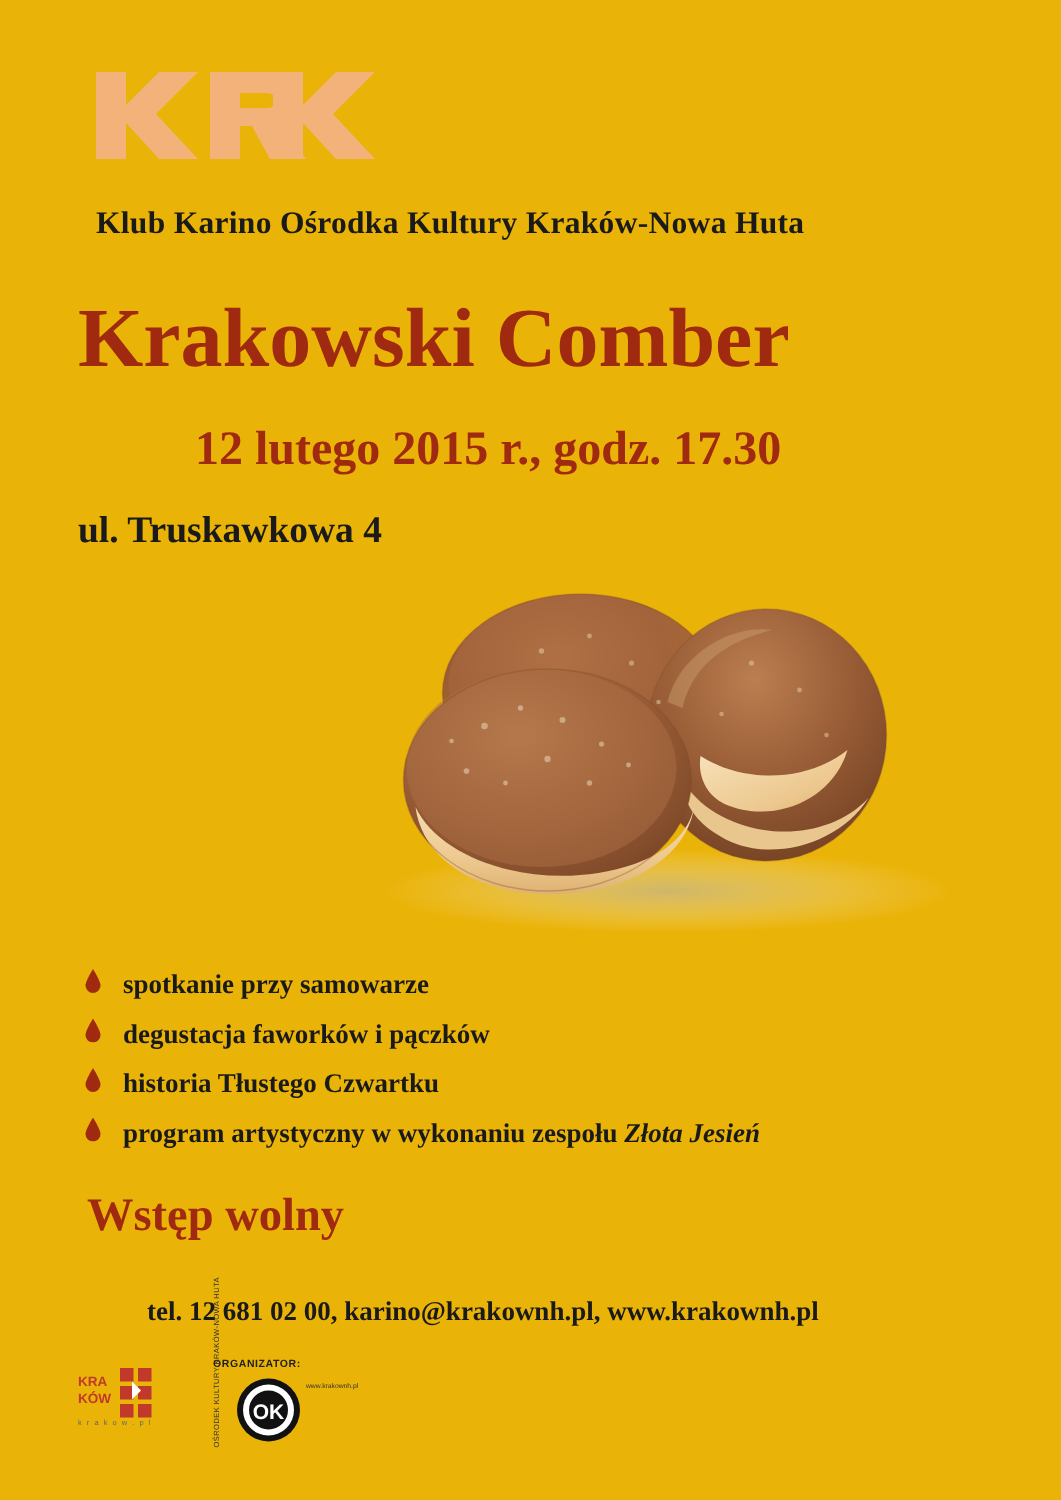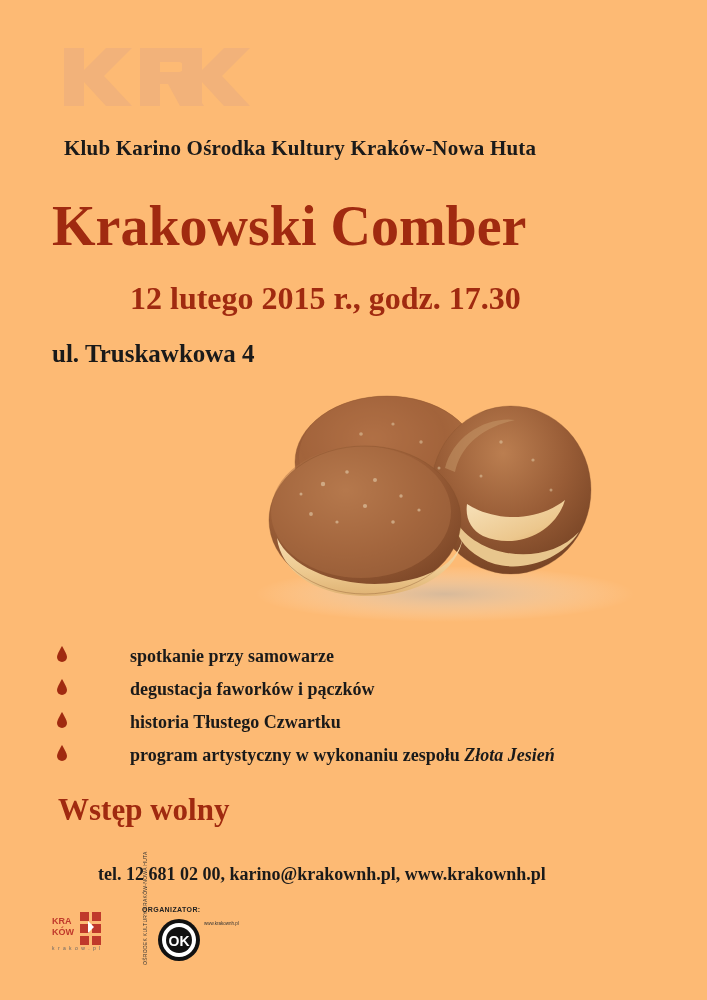--- a/index.html
+++ b/index.html
@@ -12,21 +12,21 @@
     height: 1000px;
     position: relative;
     font-family: "Liberation Serif", serif;
     overflow: hidden;
   }
   .poster {
     position: absolute;
     left: 0; top: 0;
     width: 707px;
     height: 1000px;
-    background: #fdba74;
+    background: #eab308;
     box-sizing: border-box;
   }
 
   
   .krk-logo {
     position: absolute;
     left: 62px;
     top: 46px;
     width: 190px;
     height: 62px;
@@ -91,21 +91,20 @@
   .bullets {
     position: absolute;
     left: 52px;
     top: 644px;
     width: 620px;
   }
   .bullet-row {
     display: flex;
     align-items: baseline;
     margin-bottom: 10px;
-    gap: 48px;
   }
   .bullet-mark {
     width: 30px;
     flex: 0 0 30px;
     color: #a02a10;
     font-size: 17px;
     line-height: 20px;
     text-align: left;
     padding-left: 4px;
     box-sizing: border-box;

